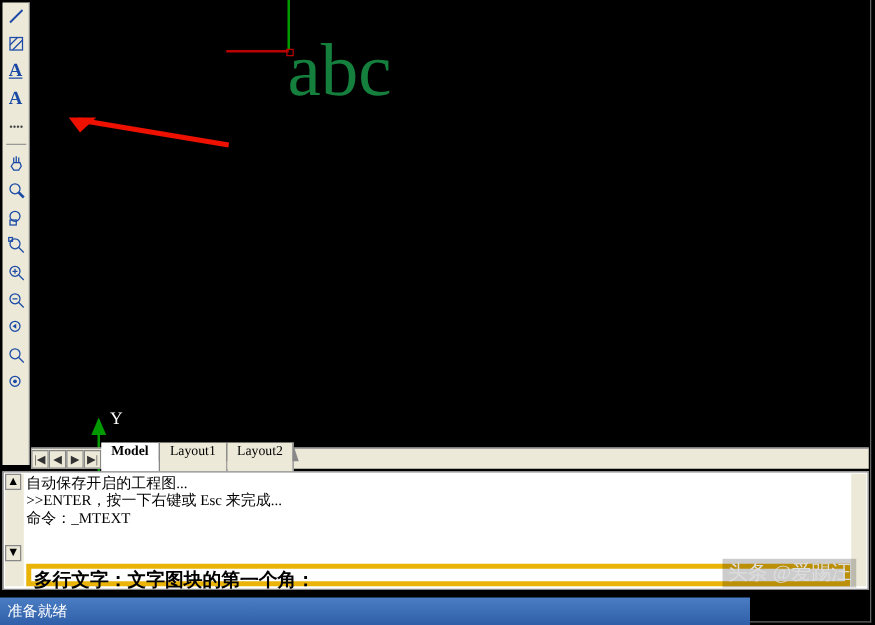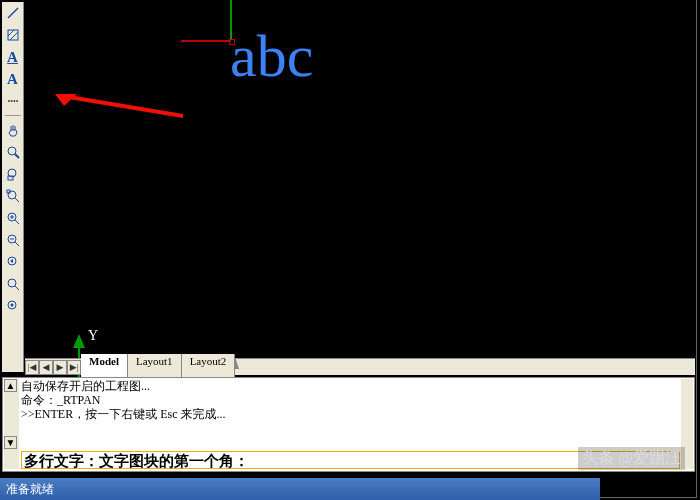--- a/index.html
+++ b/index.html
@@ -4,42 +4,42 @@
 <style>
 * { margin: 0; padding: 0; box-sizing: border-box; }
 body { width: 700px; height: 500px; background: #000; font-family: "SimSun", serif; overflow: hidden; position: relative; }
 .frame { position: absolute; left: 0; top: 0; width: 697px; height: 498px; border: 1px solid #666; border-left: none; border-top: none; }
 .toolbar { position: absolute; left: 2px; top: 2px; width: 22px; height: 370px; background: #ece9d8; border-right: 1px solid #888; display: flex; flex-direction: column; align-items: center; padding-top: 2px; gap: 4px; }
 .tbtn { width: 18px; height: 18px; display: flex; align-items: center; justify-content: center; cursor: pointer; font-size: 12px; color: #1a4aa6; }
 .tbtn.txt { font-family: "Times New Roman", serif; font-weight: bold; font-size: 15px; }
 .tbtn.dots { letter-spacing: -1px; color: #444; font-size: 8px; }
 .sep { width: 16px; height: 1px; background: #999; margin: 1px 0; }
 .canvas { position: absolute; left: 25px; top: 0; width: 670px; height: 358px; background: #000; }
-.big-text { position: absolute; left: 205px; top: 22px; font-family: "Times New Roman", serif; font-size: 60px; color: #3b82f6; }
+.big-text { position: absolute; left: 205px; top: 22px; font-family: "Times New Roman", serif; font-size: 60px; color: #15803d; }
 .text-line { position: absolute; left: 156px; top: 40px; width: 50px; height: 2px; background: #b00; }
 .text-vline { position: absolute; left: 205px; top: 0; width: 2px; height: 40px; background: #090; }
 .text-box { position: absolute; left: 204px; top: 39px; width: 6px; height: 6px; border: 1px solid #b00; }
 .arrow-anno { position: absolute; left: 28px; top: 92px; }
 .ucs { position: absolute; left: 53px; bottom: 22px; }
 .y-line { position: absolute; left: 0; top: 0; width: 2px; height: 92px; background: #090; }
 .y-arrow { position: absolute; left: -5px; top: -2px; width: 0; height: 0; border-left: 6px solid transparent; border-right: 6px solid transparent; border-bottom: 14px solid #090; }
 .y-lbl { position: absolute; left: 10px; top: -8px; color: #fff; font-size: 14px; }
 .x-line { position: absolute; left: 0; top: 90px; width: 92px; height: 2px; background: #b00; }
 .x-arrow { position: absolute; left: 90px; top: 85px; width: 0; height: 0; border-top: 6px solid transparent; border-bottom: 6px solid transparent; border-left: 14px solid #b00; }
 .x-lbl { position: absolute; left: 104px; top: 82px; color: #fff; font-size: 14px; }
 .origin { position: absolute; left: -4px; top: 86px; width: 10px; height: 10px; border: 1px solid #fff; }
 .tabbar { position: absolute; left: 25px; top: 358px; width: 670px; height: 17px; background: #ece9d8; border-top: 1px solid #888; display: flex; align-items: center; font-size: 11px; }
 .nav { display: flex; gap: 0; }
 .nav span { width: 14px; height: 15px; border: 1px solid #888; display: flex; align-items: center; justify-content: center; font-size: 9px; color: #333; cursor: pointer; background: #ece9d8; }
 .tab { padding: 0 8px; height: 27px; line-height: 15px; border-right: 1px solid #888; background: #ece9d8; cursor: pointer; color: #000; position: relative; }
 .tab::after { content: ""; position: absolute; right: -5px; top: 0; border-top: 15px solid transparent; border-left: 5px solid #888; }
 .tab.active { background: #fff; font-weight: bold; }
 .cmd { position: absolute; left: 2px; top: 377px; width: 693px; height: 95px; background: #fff; border: 1px solid #888; }
 .cmd-hist { position: absolute; left: 18px; top: 1px; right: 14px; height: 65px; font-size: 12px; line-height: 14px; overflow: hidden; color: #000; font-family: Liberation Serif, serif; }
-.cmd-line { position: absolute; left: 18px; bottom: 2px; right: 14px; height: 18px; border: 1px solid #eab308; background: #fff; font-family: "SimSun", serif; }
+.cmd-line { position: absolute; left: 18px; bottom: 2px; right: 14px; height: 18px; border: 4px solid #eab308; background: #fff; font-family: "SimSun", serif; }
 .cmd-prompt { position: absolute; left: 2px; top: 0; font-size: 15px; font-weight: bold; color: #000; }
 .cmd-sb-l { position: absolute; left: 1px; top: 1px; width: 15px; height: 90px; background: #ece9d8; }
 .cmd-sb-l span { display: block; width: 13px; height: 13px; border: 1px solid #888; font-size: 10px; text-align: center; line-height: 11px; cursor: pointer; }
 .cmd-sb-r { position: absolute; right: 1px; top: 1px; width: 12px; height: 90px; background: #ece9d8; }
 .status { position: absolute; left: 0; bottom: 0; width: 600px; height: 22px; background: linear-gradient(#4a7dc4, #2f5fa8); color: #fff; font-size: 12px; line-height: 22px; padding-left: 6px; }
 .wm { position: absolute; right: 15px; bottom: 30px; color: #ddd; font-size: 16px; background: rgba(0,0,0,0.2); padding: 1px 4px; }
 </style>
 </head>
 <body>
 
@@ -156,22 +156,22 @@
   </div>
 
   <div class="cmd">
     <div class="cmd-sb-l">
       <span>▲</span>
       <span style="margin-top:44px">▼</span>
     </div>
     <div class="cmd-sb-r"></div>
     <div class="cmd-hist">
       <div>自动保存开启的工程图...</div>
-      <div>命令：_RTPAN</div>
       <div>&gt;&gt;ENTER，按一下右键或 Esc 来完成...</div>
+      <div>命令：_MTEXT</div>
     </div>
     <div class="cmd-line">
       <span class="cmd-prompt">多行文字：文字图块的第一个角：</span>
     </div>
   </div>
 
 </div>
 
 <div class="status">
   <span>准备就绪</span>

